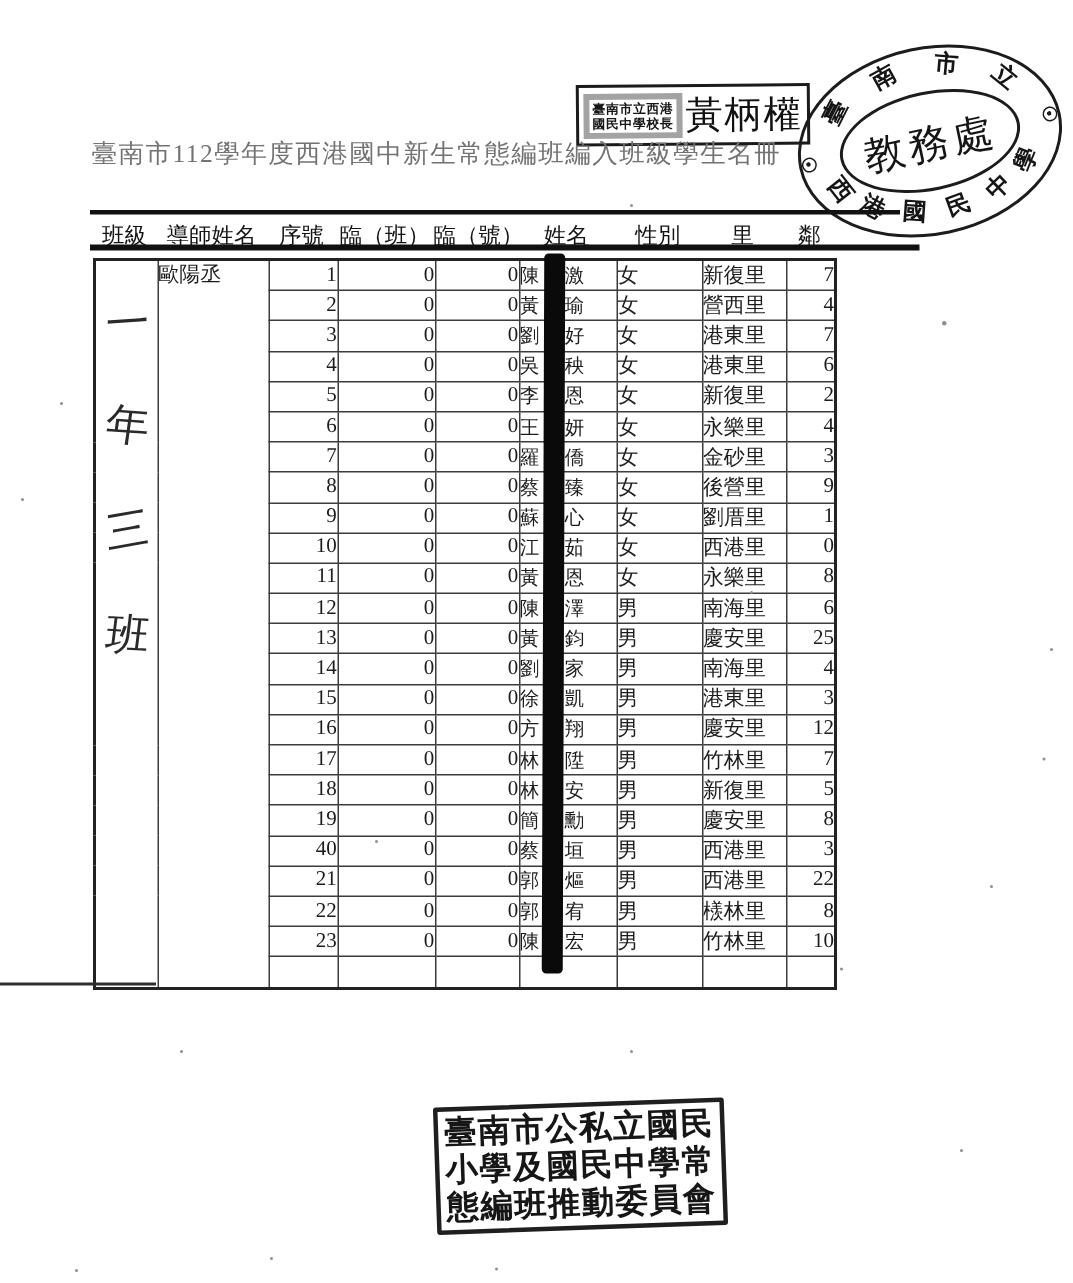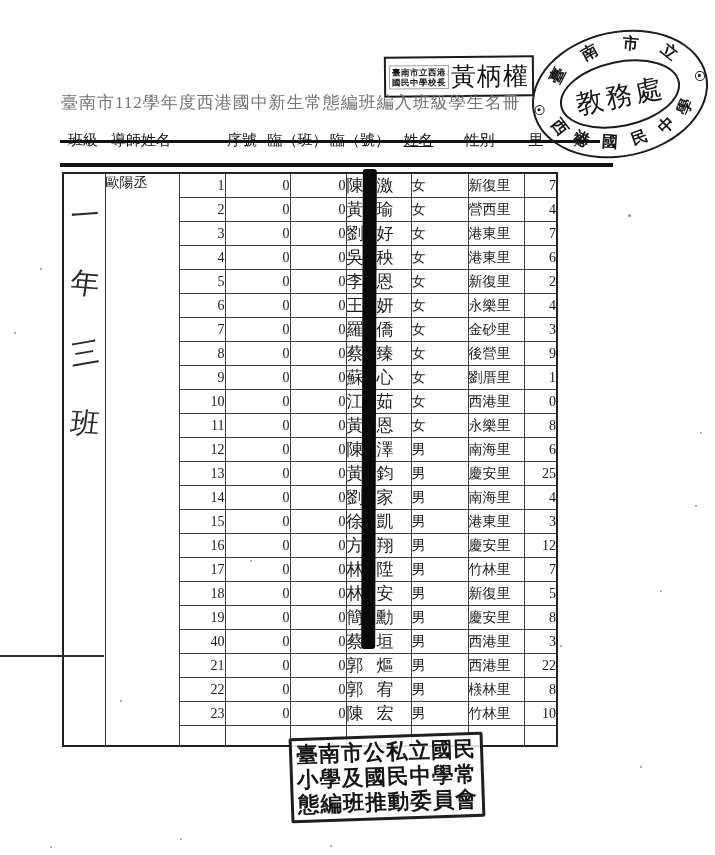--- a/index.html
+++ b/index.html
@@ -19,21 +19,21 @@
   }
   
   .principal-stamp{
     position:absolute;left:384px;top:56px;
     display:flex;align-items:center;
     border:2px solid #1b1b1b;padding:2px 3px;
     background:rgba(255,255,255,.85);
     transform:rotate(-.5deg);
   }
   .principal-stamp .small-box{
-    border:1px solid #a3a3a3;padding:1px 2px;margin-right:2px;
+    border:4px solid #a3a3a3;padding:1px 2px;margin-right:2px;
     font-size:8.5px;line-height:10px;letter-spacing:.5px;white-space:nowrap;
     font-weight:bold;color:#161616;
   }
   .principal-stamp .big-name{
     font-size:25px;font-weight:normal;letter-spacing:1px;white-space:nowrap;
     color:#111;
   }
   
   .office-stamp{
     position:absolute;left:531px;top:31px;width:178px;height:126px;
@@ -57,35 +57,35 @@
   .office-stamp .rosette{
     position:absolute;width:8px;height:8px;border:1.5px solid #1c1c1c;border-radius:50%;
   }
   .office-stamp .rosette::after{
     content:"";position:absolute;left:2px;top:2px;width:3px;height:3px;
     background:#1c1c1c;border-radius:50%;
   }
   
   .rule-top{position:absolute;left:60px;top:140px;width:540px;height:2.5px;background:#111;}
   .rule-bottom{position:absolute;left:60px;top:163px;width:553px;height:3.5px;background:#111;}
-  .head-row{position:absolute;left:62px;top:131px;display:flex;font-size:15px;color:#141414;}
+  .head-row{position:absolute;left:62px;top:148px;display:flex;font-size:15px;color:#141414;}
   .head-row span{display:block;text-align:center;white-space:nowrap;}
   
   .body-table{
     position:absolute;left:62px;top:172px;
     border-collapse:collapse;table-layout:fixed;
     font-size:14px;color:#1c1c1c;
   }
   .body-table td{
     border:1px solid #3c3c3c;height:19.2px;padding:0;overflow:hidden;
     white-space:nowrap;
   }
   .body-table{border:2px solid #222;}
   .td-serial,.td-tclass,.td-tno{text-align:right;padding-right:5px;}
-  .td-name{padding-left:2px;font-size:17px;margin-top:28px;}
+  .td-name{padding-left:2px;font-size:13px;margin-top:28px;}
   .td-name .fam{display:inline-block;width:15px;}
   .td-name .gap{display:inline-block;width:15px;}
   .td-gender{padding-left:5px;}
   .td-village{padding-left:3px;}
   .td-neigh{text-align:right;padding-right:4px;}
   .td-class{vertical-align:top;position:relative;}
   .td-teacher{vertical-align:top;padding:2px 0 0 3px;font-size:14px;}
   .class-char{
     position:absolute;left:5px;width:32px;text-align:center;
     font-size:29px;color:#2a2a2a;
@@ -141,21 +141,21 @@
       </div>
   </div>
 
   <div class="doc-title">臺南市112學年度西港國中新生常態編班編入班級學生名冊</div>
 
   <div class="rule-top"></div>
   <div class="rule-bottom"></div>
   <div class="head-row" id="head-row">
       <span style="width: 42px;">班級</span>
       <span style="width: 74px;">導師姓名</span>
-      <span style="width: 46px; margin-left: 41px;">序號</span>
+      <span style="width: 46px;">序號</span>
       <span style="width: 65px;">臨（班）</span>
       <span style="width: 56px;">臨（號）</span>
       <span style="width: 65px; text-decoration: underline;">姓名</span>
       <span style="width: 57px;">性別</span>
       <span style="width: 56px;">里</span>
       <span style="width: 33px;">鄰</span>
     </div>
 
   <table class="body-table">
     <colgroup>

